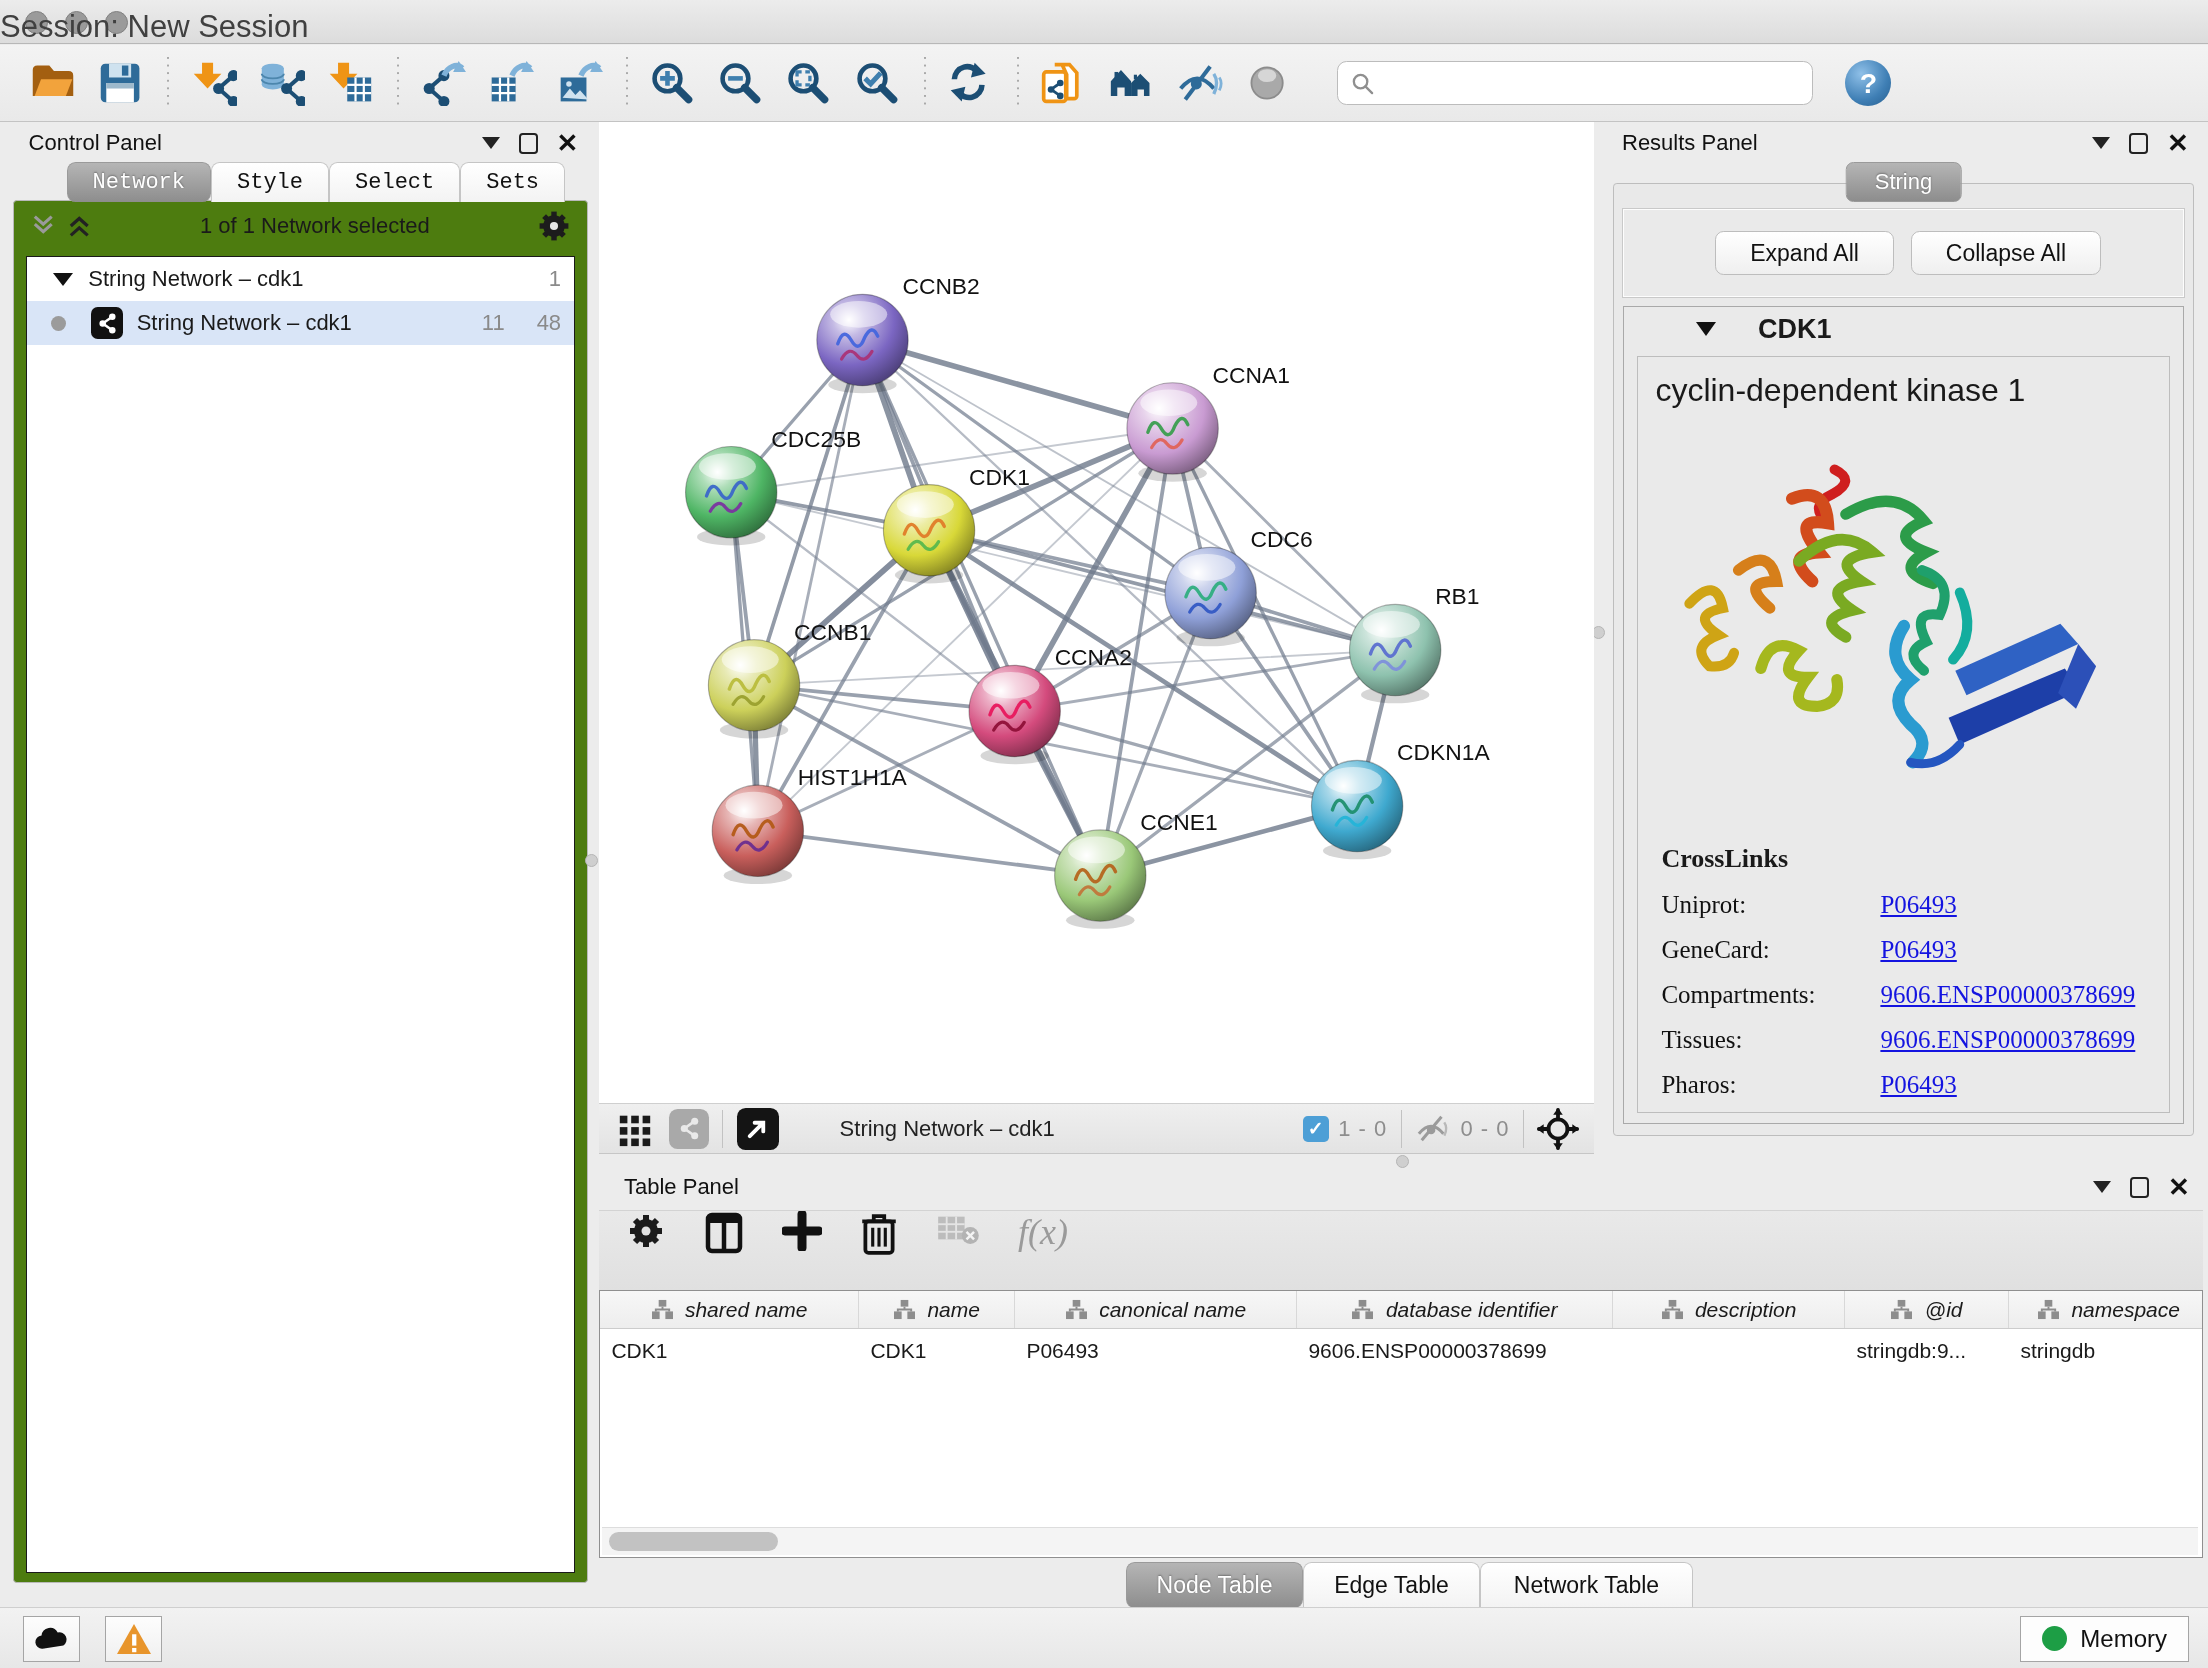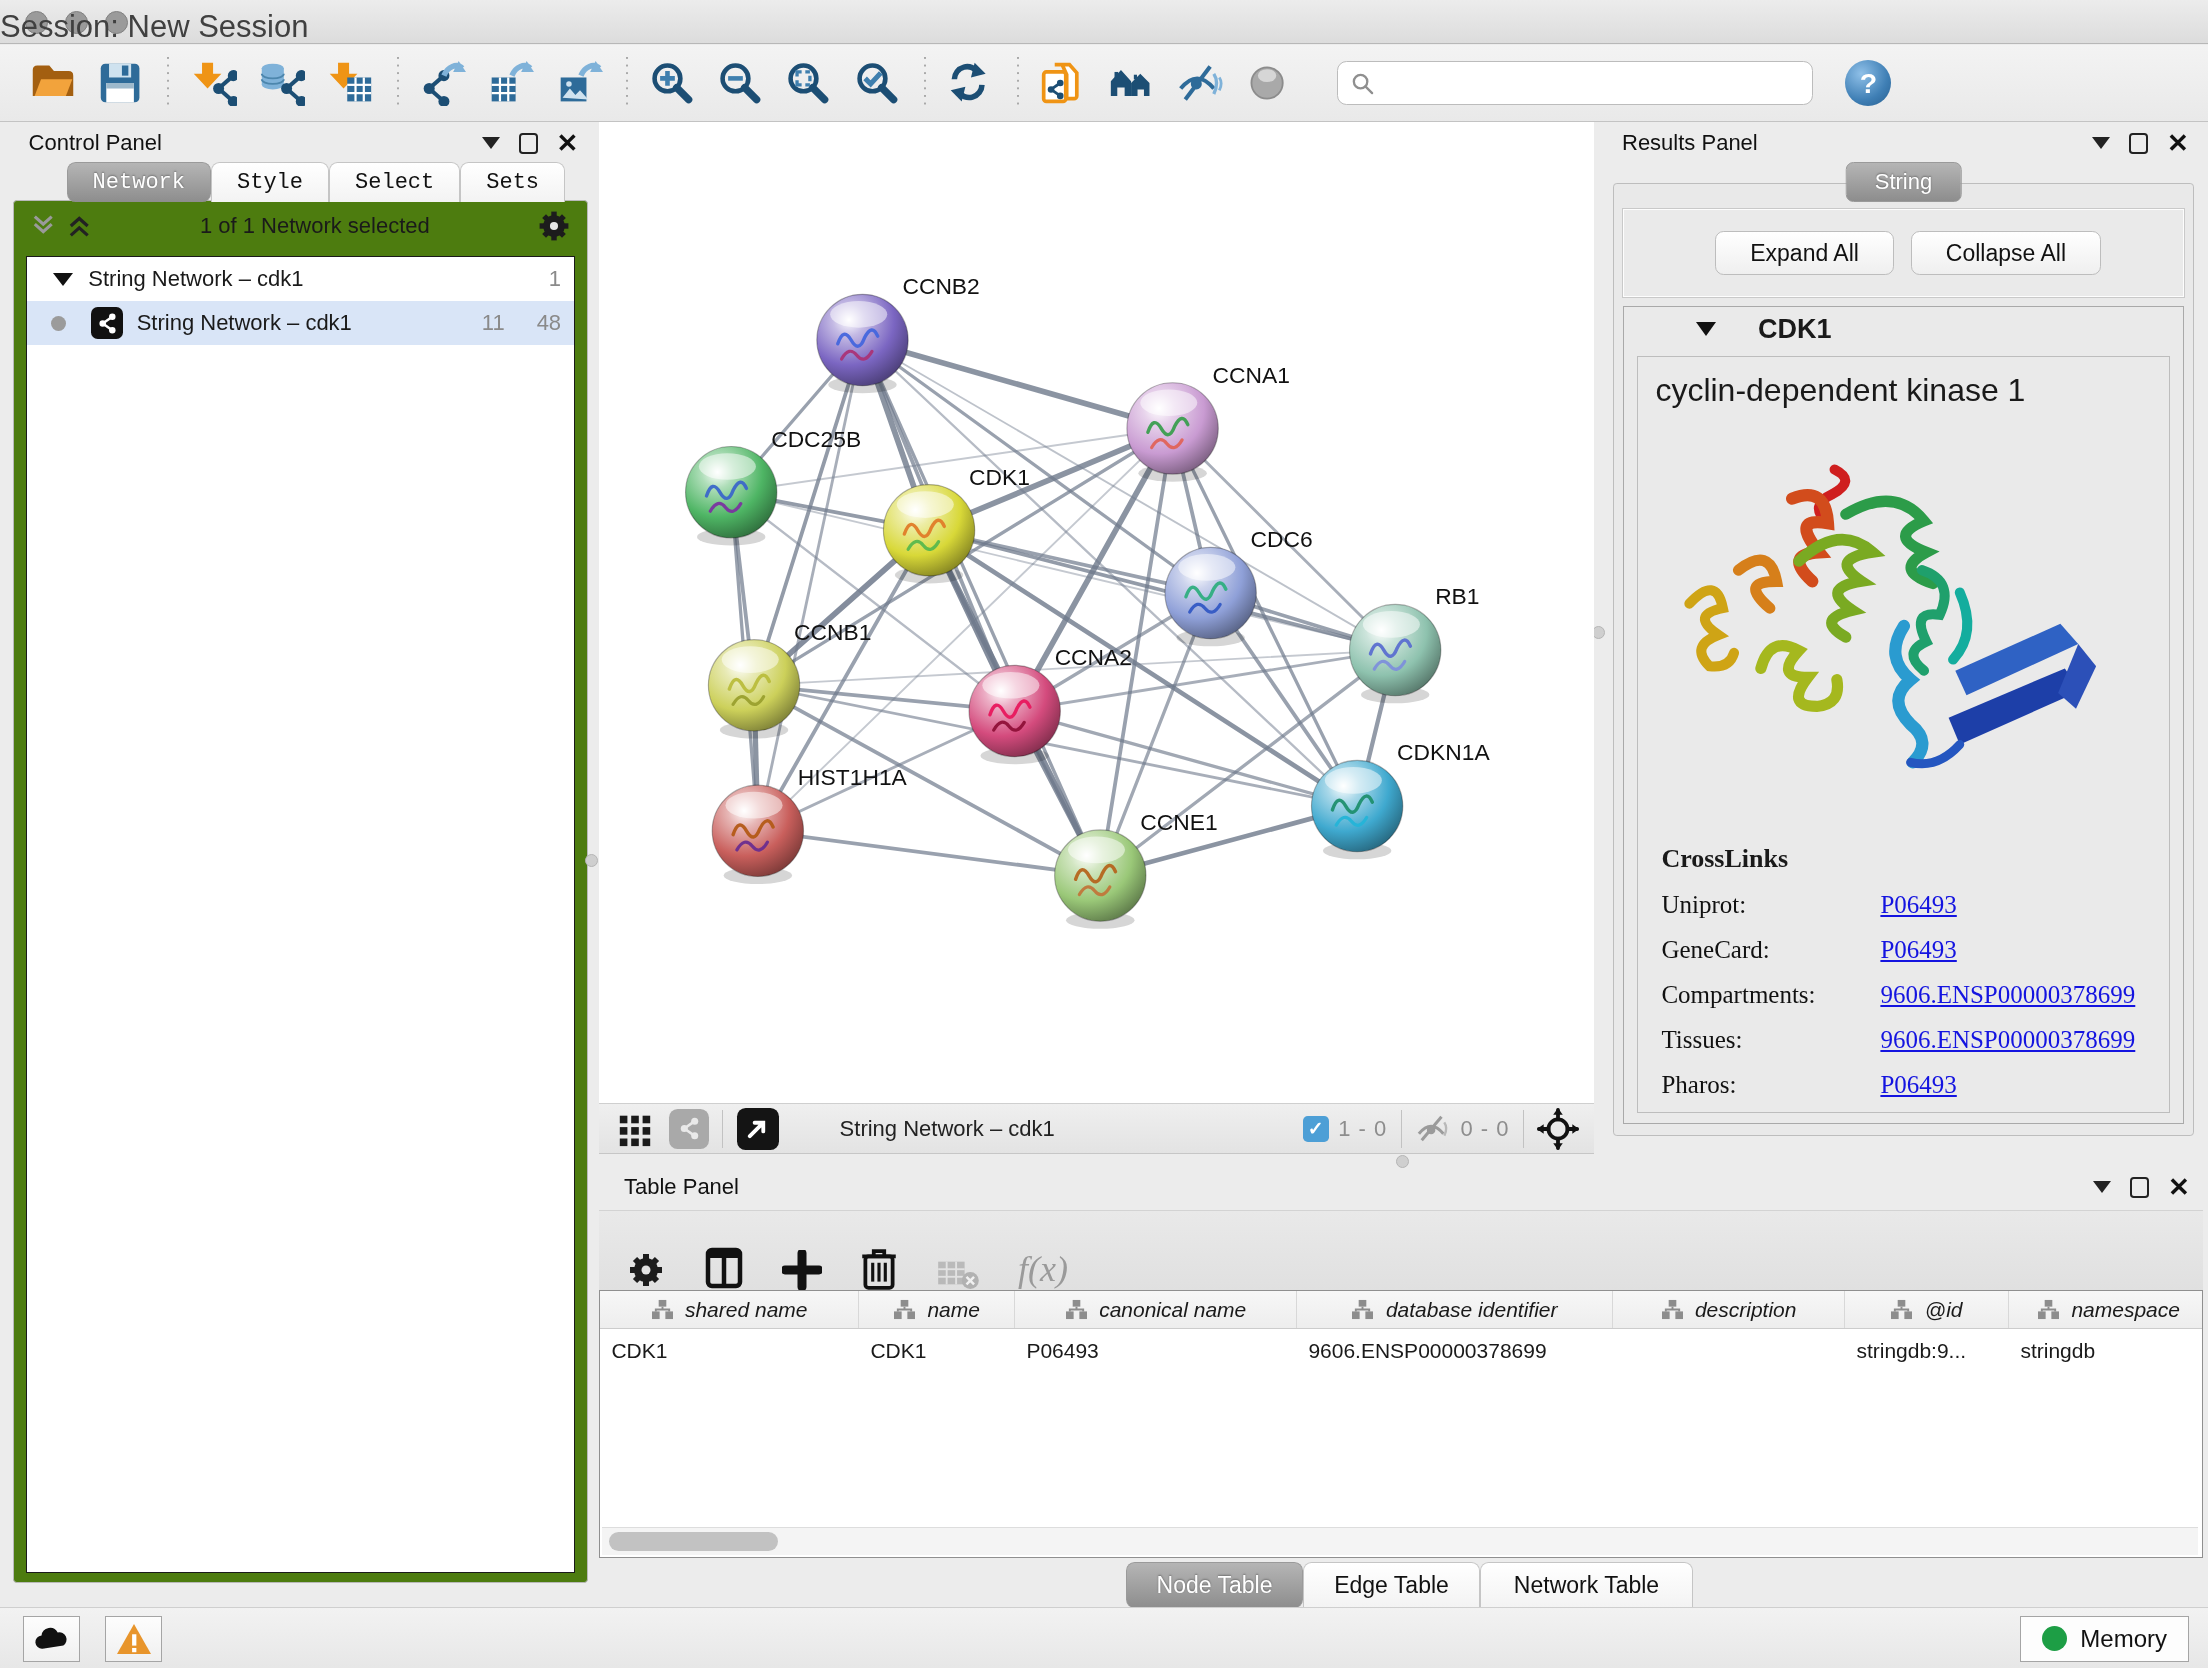--- a/index.html
+++ b/index.html
@@ -94,21 +94,21 @@
   .xl { font-family:"Liberation Serif", serif; }
   .xl-title { font-size:26px; font-weight:bold; }
   .xl-row { display:flex; font-size:25px; margin-top:17px; }
   .xl-row .lab { width:219px; color:#111; }
   .xl-row a { color:#1414e0; text-decoration:underline; }
 
   
   .table-panel { position:absolute; left:599px; top:1168px; width:1604px; height:439px; }
   .tp-toolbar { position:absolute; left:0; top:42px; width:100%; height:80px;
     background:linear-gradient(#e9e9e9,#e0e0e0); border-top:1px solid #d3d3d3;
-    display:flex; align-items:flex-end; padding-left:27px; gap:38px; }
+    display:flex; align-items:flex-start; padding-left:27px; gap:38px; }
   .tp-table { position:absolute; left:0; top:122px; width:100%; height:268px; background:#fff;
     border:1.9px solid #8f8f8f; overflow:hidden; }
   .thead { display:flex; height:38px; background:linear-gradient(#f7f7f7,#ededed);
     border-bottom:1.9px solid #cccccc;font-style:italic; }
   .th { display:flex; align-items:center; justify-content:center; gap:11.4px; font-size:21px;
     color:#1a1a1a; border-right:1px solid #d8d8d8; overflow:hidden; white-space:nowrap; flex:none; }
   .trow { display:flex; height:44px; }
   .td { display:flex; align-items:center; padding-left:11.4px; font-size:21px; overflow:hidden;
     white-space:nowrap; flex:none; }
   .hscroll { position:absolute; left:1.9px; bottom:1.9px; width:1596px; height:28.5px; background:#f4f4f4;

